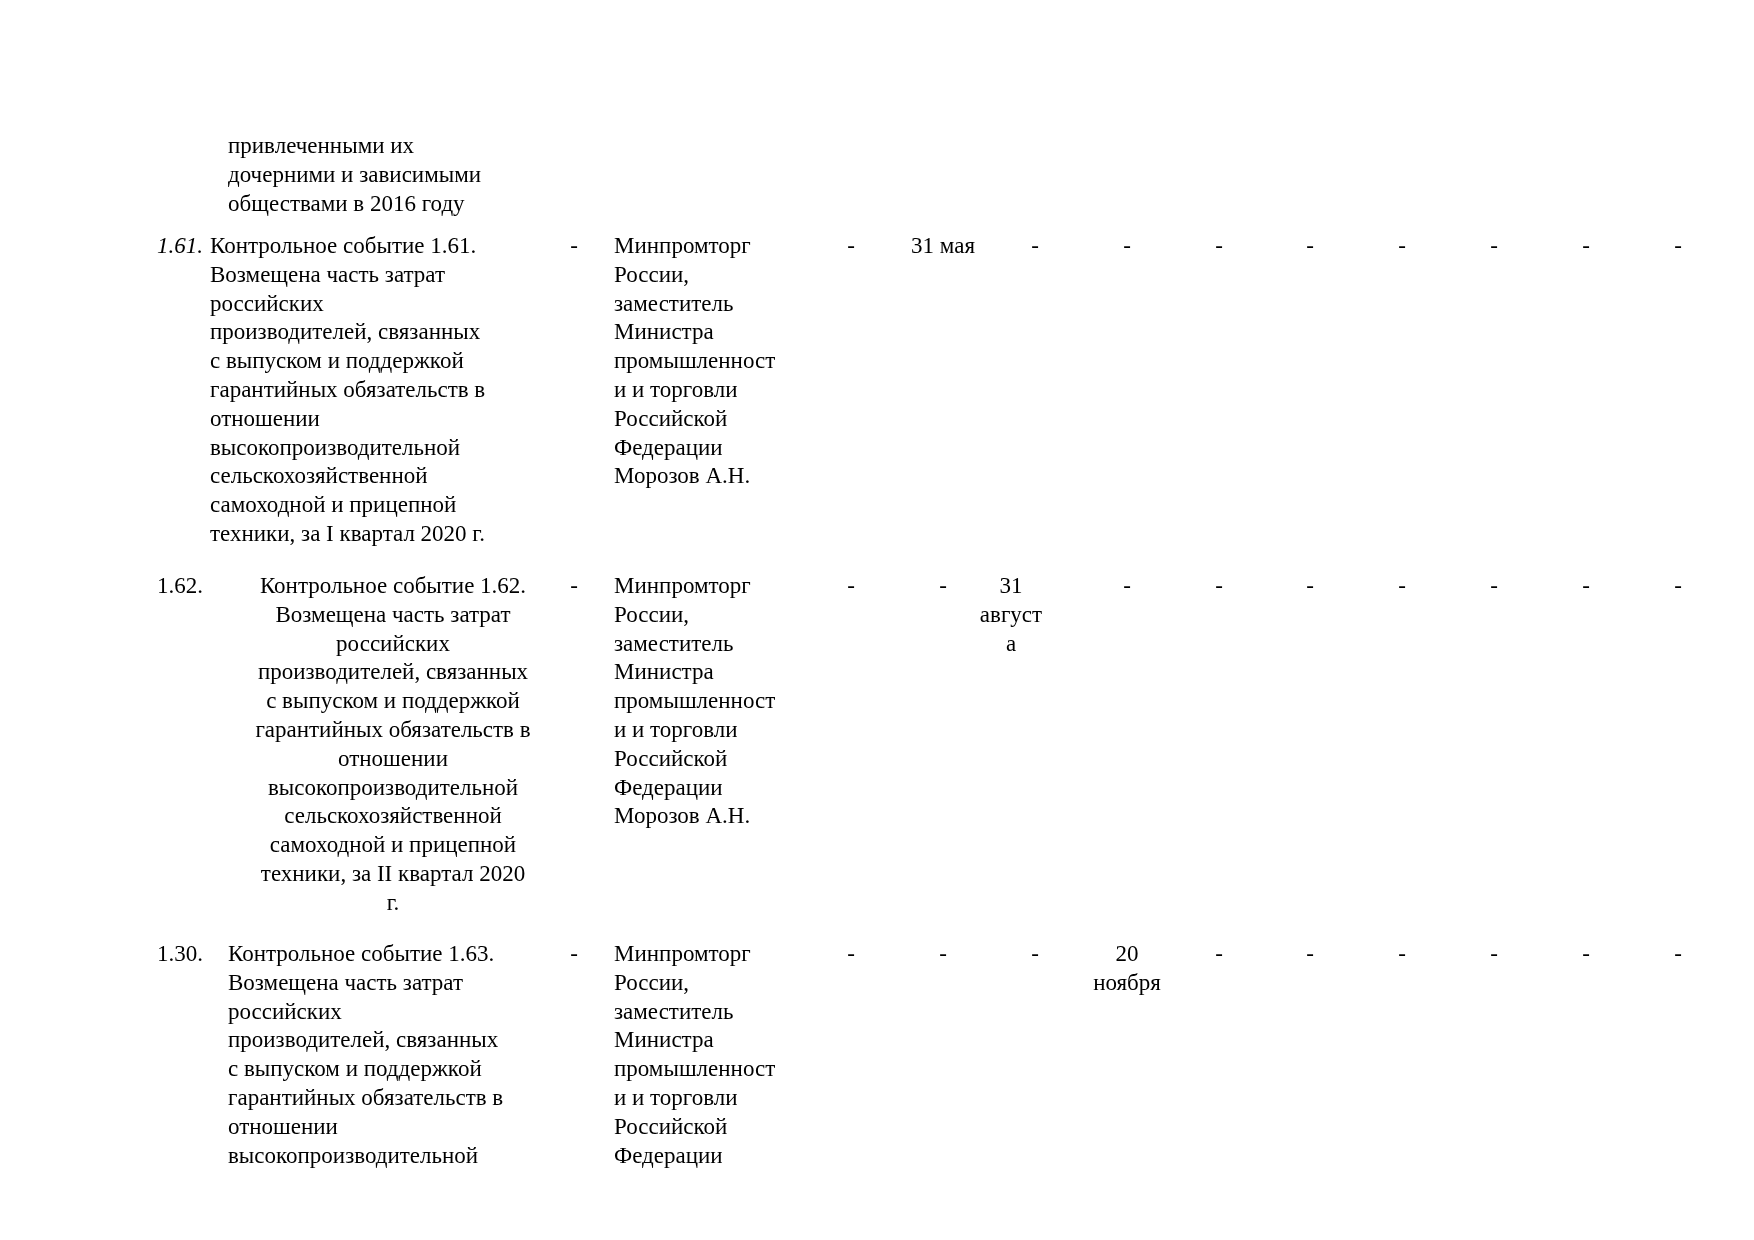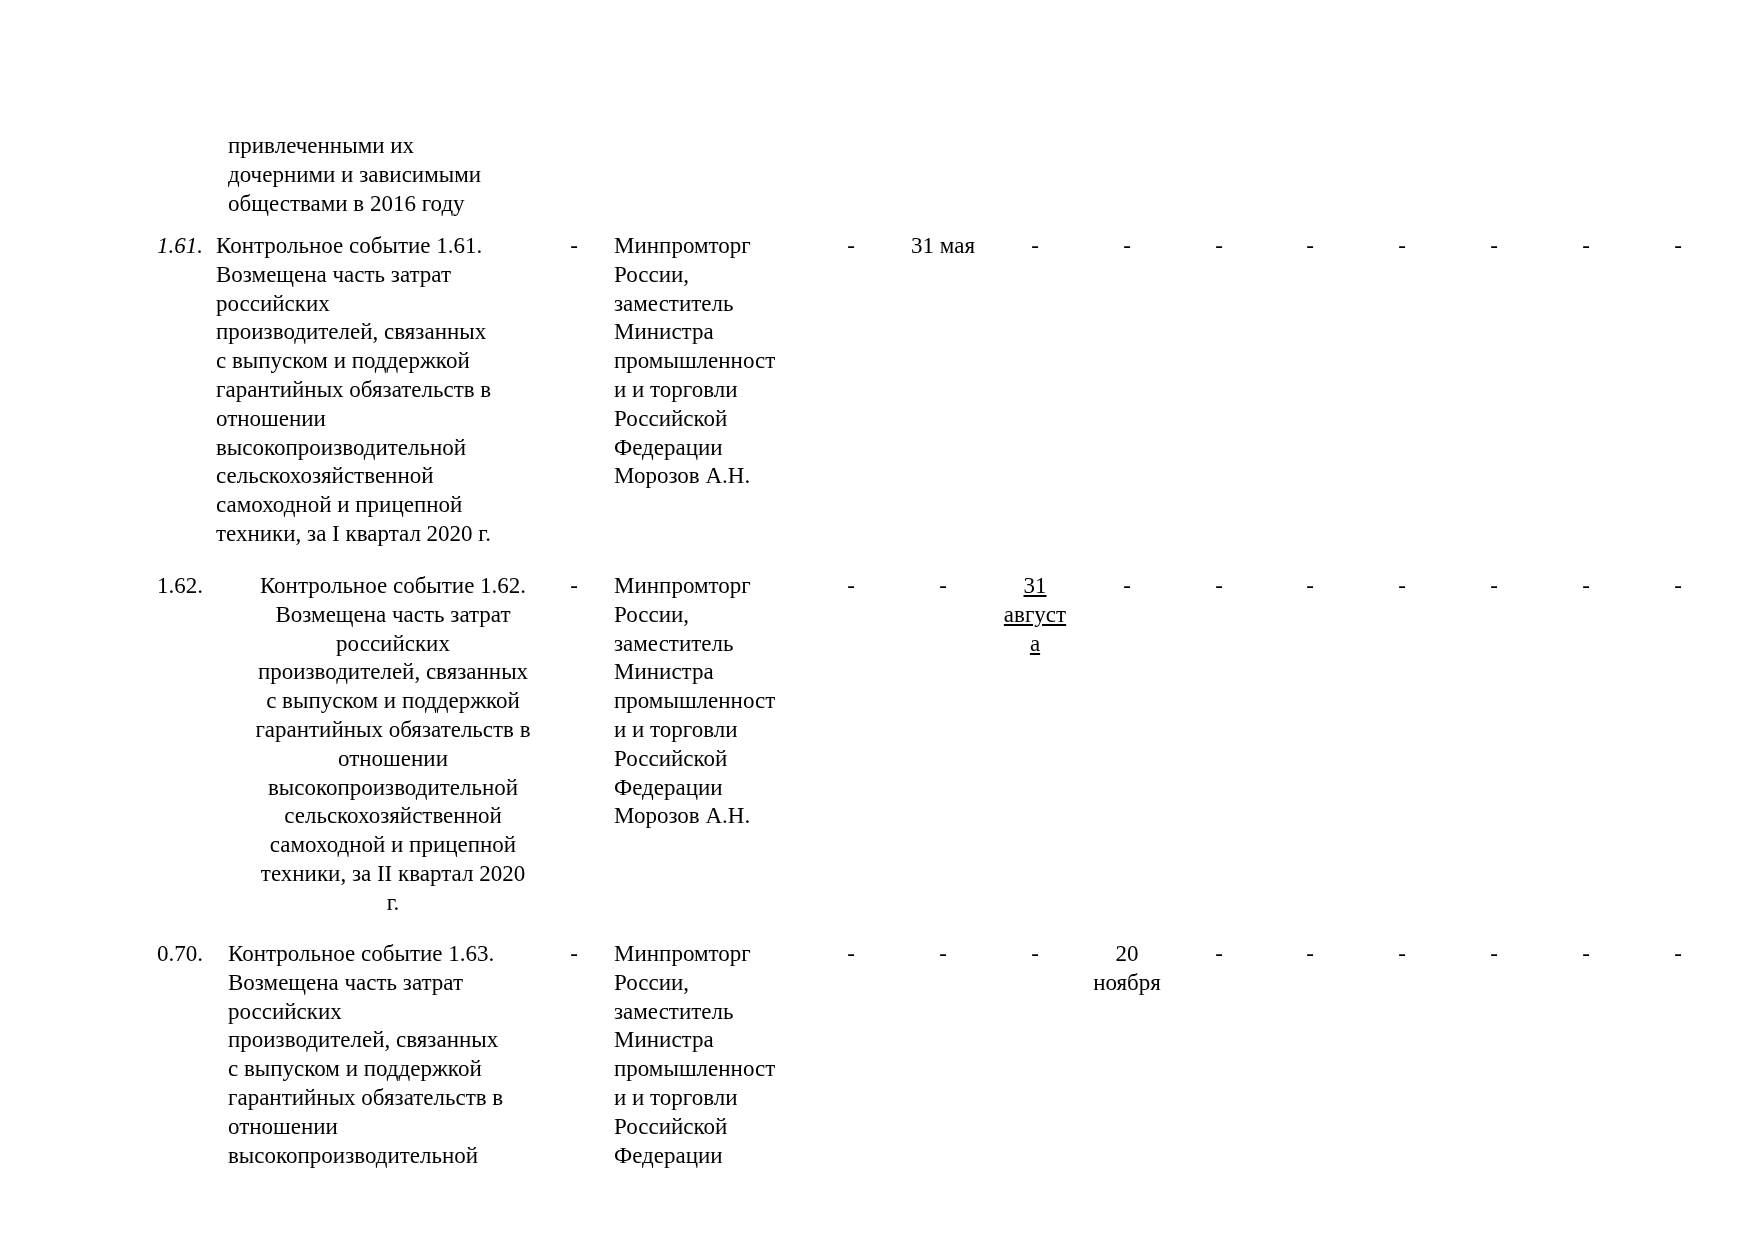--- a/index.html
+++ b/index.html
@@ -13,21 +13,21 @@
 <body>
 
 <div>
 
   <div class="cell" style="left:228px; top:132px;">привлеченными их
 дочерними и зависимыми
 обществами в 2016 году</div>
 
   <div>
     <div class="cell" style="left:157px; top:232px;font-style:italic;">1.61.</div>
-    <div class="cell" style="left:216px; top:232px; width:330px;">Контрольное событие 1.61.
+    <div class="cell" style="left:210px; top:232px; width:330px;">Контрольное событие 1.61.
 Возмещена часть затрат
 российских
 производителей, связанных
 с выпуском и поддержкой
 гарантийных обязательств в
 отношении
 высокопроизводительной
 сельскохозяйственной
 самоходной и прицепной
 техники, за I квартал 2020 г.</div>
@@ -72,34 +72,34 @@
 России,
 заместитель
 Министра
 промышленност
 и и торговли
 Российской
 Федерации
 Морозов А.Н.</div>
     <div class="dash" style="left:841px; top:572px;">-</div>
     <div class="cell center" style="left:893px; top:572px; width:100px;">-</div>
-    <div class="cell center" style="left:985px; top:572px; width:100px;text-decoration:underline;">31
+    <div class="cell center" style="left:961px; top:572px; width:100px;">31
 август
 а</div>
     <div class="cell center" style="left:1077px; top:572px; width:100px;">-</div>
     <div class="cell center" style="left:1169px; top:572px; width:100px;">-</div>
     <div class="dash" style="left:1300px; top:572px;">-</div>
     <div class="dash" style="left:1392px; top:572px;">-</div>
     <div class="dash" style="left:1484px; top:572px;">-</div>
     <div class="dash" style="left:1576px; top:572px;">-</div>
     <div class="dash" style="left:1668px; top:572px;">-</div>
   </div>
 
   <div>
-    <div class="cell" style="left:157px; top:940px;">0.70.</div>
+    <div class="cell" style="left:157px; top:940px;">1.30.</div>
     <div class="cell" style="left:228px; top:940px; width:330px;">Контрольное событие 1.63.
 Возмещена часть затрат
 российских
 производителей, связанных
 с выпуском и поддержкой
 гарантийных обязательств в
 отношении
 высокопроизводительной</div>
     <div class="dash" style="left:564px; top:940px;">-</div>
     <div class="cell" style="left:614px; top:940px;">Минпромторг

